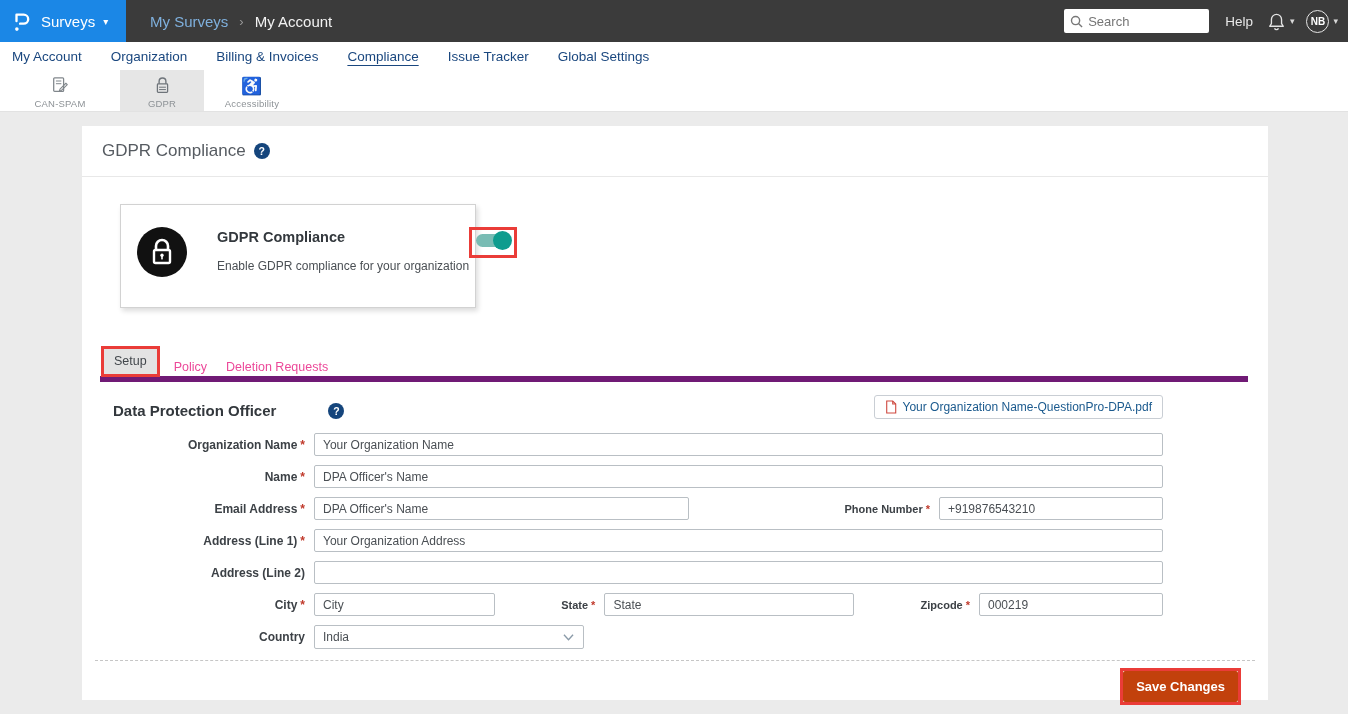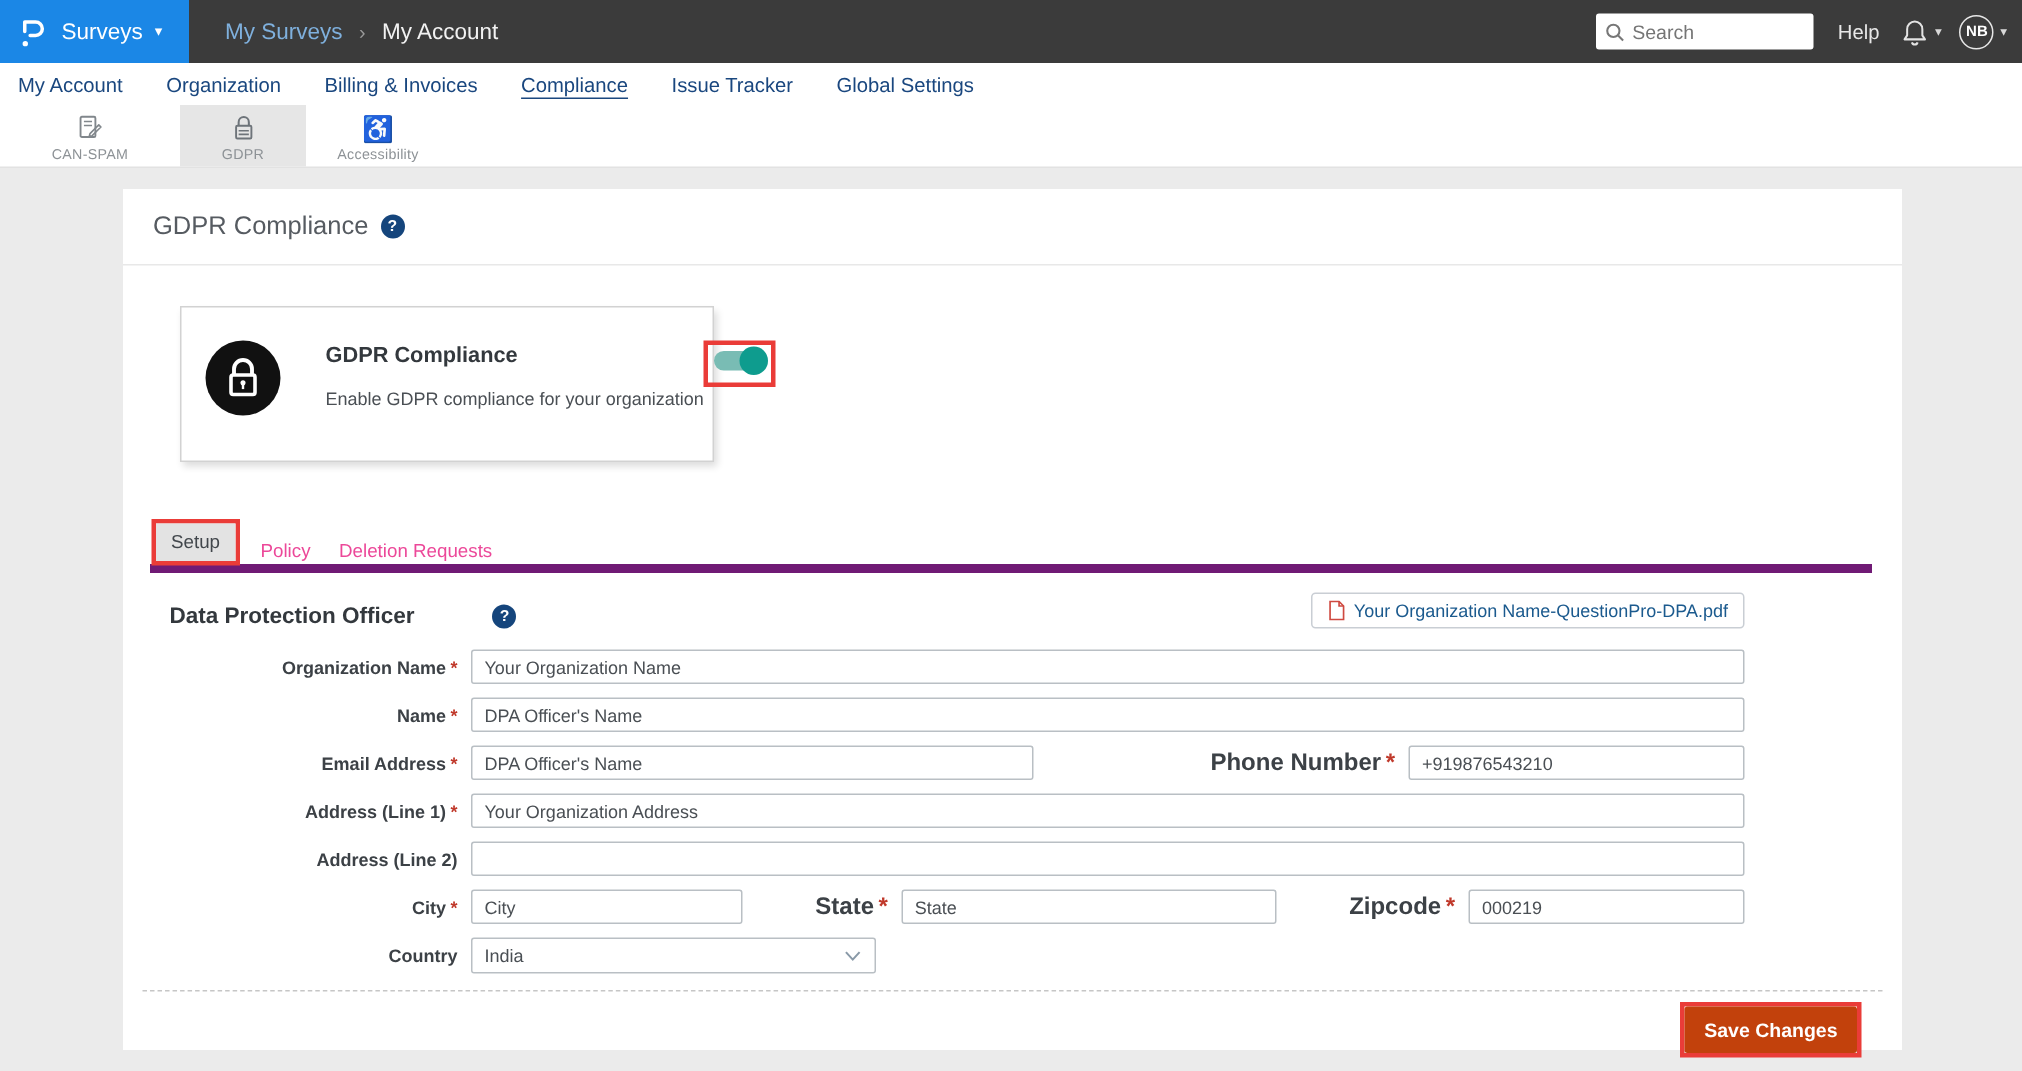--- a/index.html
+++ b/index.html
@@ -89,21 +89,21 @@
   .frow { display:flex; align-items:center; margin-bottom:9px; }
   .flabel { width:199px; text-align:right; font-size:12px; font-weight:bold; color:#3c4146;
     flex:0 0 auto; }
   .req { color:#c0392b; margin-left:3px; }
   .gap { width:9px; flex:0 0 auto; }
   .inp { height:23px; border:1px solid #b9bfc4; border-radius:2px; padding:0 8px; font-size:12px;
     color:#4a4f54; font-family:"Liberation Sans", sans-serif; outline:none; background:#fff; }
   .full { flex:1; }
   .w375 { width:375px; } .w275 { width:224px; } .w181 { width:181px; }
   .w250 { width:250px; } .w184 { width:184px; }
-  .midlabel { text-align:right; font-size:16px; font-weight:bold; color:#3c4146; white-space:nowrap; }
+  .midlabel { text-align:right; font-size:11px; font-weight:bold; color:#3c4146; white-space:nowrap; }
   .spacer { flex:1; }
   .select { width:270px; height:24px; border:1px solid #b9bfc4; border-radius:2px; display:flex;
     align-items:center; padding:0 8px; font-size:12px; color:#4a4f54; cursor:pointer; background:#fff; }
   .select svg { margin-left:auto; }
 
   .dotline { border-top:1px dashed #c6c6c6; margin:11px 13px 0 13px; }
   .save-row { display:flex; justify-content:flex-end; margin:7px 27px 0 0; }
   .save-btn { background:#c2410c; color:#fff; border:none; font-family:"Liberation Sans", sans-serif;
     font-size:13px; font-weight:bold; padding:8px 13px; border-radius:2px; cursor:pointer; }
 </style>

